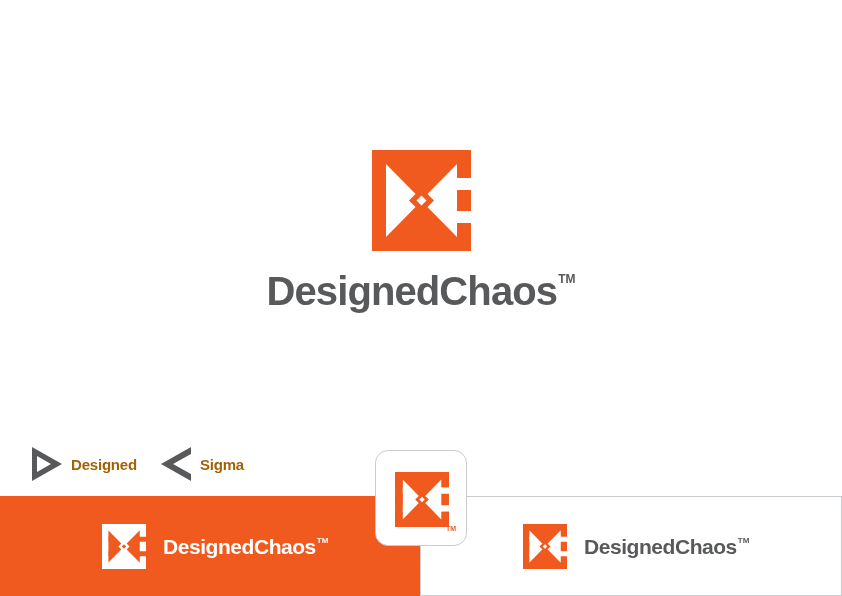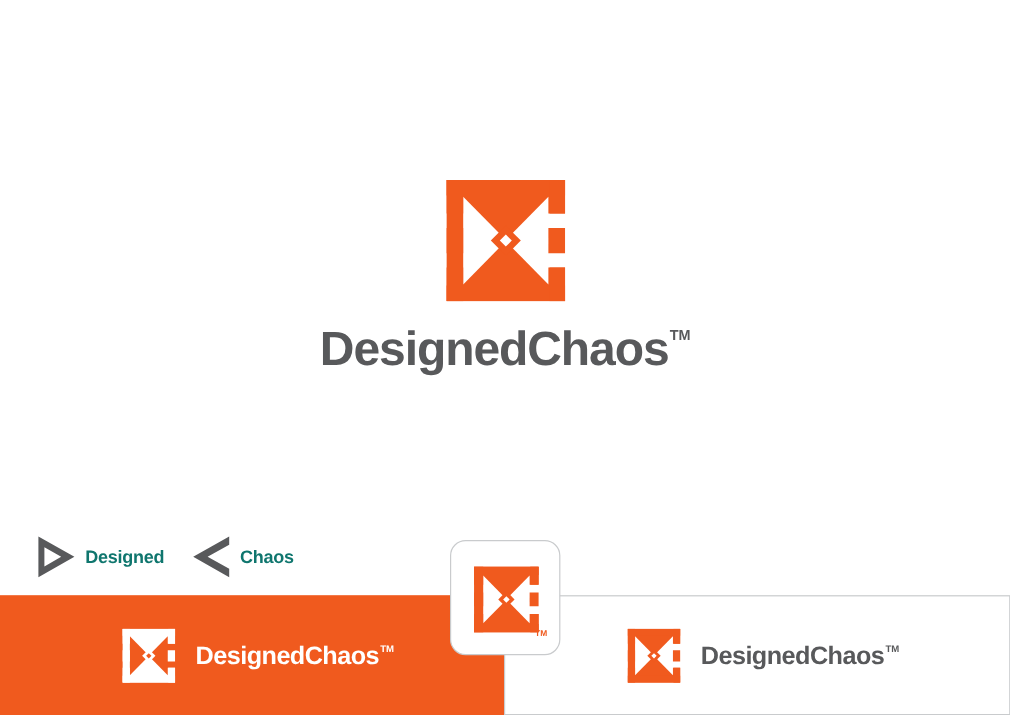--- a/index.html
+++ b/index.html
@@ -86,21 +86,21 @@
   .concept-glyph {
     width: 34px;
     height: 36px;
     display: block;
     flex: none;
   }
 
   .concept-label {
     font-size: 15px;
     font-weight: 700;
-    color: #0f766e;
+    color: #a16207;
     letter-spacing: -0.2px;
     line-height: 1;
     white-space: nowrap;
   }
 
   
   .band {
     position: absolute;
     left: 0;
     top: 496px;
@@ -252,21 +252,21 @@
       <svg class="concept-glyph" viewBox="0 0 34 36" aria-hidden="true">
         <path fill="#58595b" d="M2,1 L32,18 L2,35 Z M7,10 L7,26 L21,18 Z" fill-rule="evenodd"></path>
       </svg>
       <span class="concept-label">Designed</span>
     </div>
 
     <div class="concept">
       <svg class="concept-glyph" viewBox="0 0 34 36" aria-hidden="true">
         <path fill="#58595b" d="M32,1 L2,18 L32,35 L32,28 L14,18 L32,8 Z"></path>
       </svg>
-      <span class="concept-label">Chaos</span>
+      <span class="concept-label">Sigma</span>
     </div>
 
   </div>
 
   <div class="band">
 
     <div class="band-orange">
       <div class="lockup">
         <svg class="lockup-mark" viewBox="0 0 99 101" aria-hidden="true">
           <path fill="#ffffff" d="

